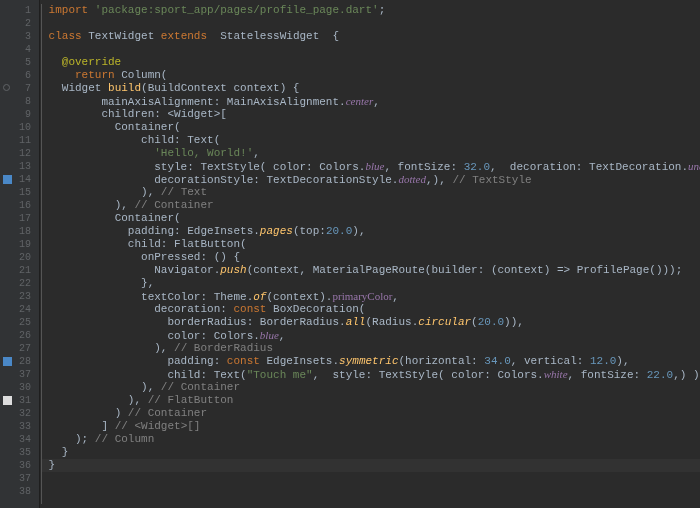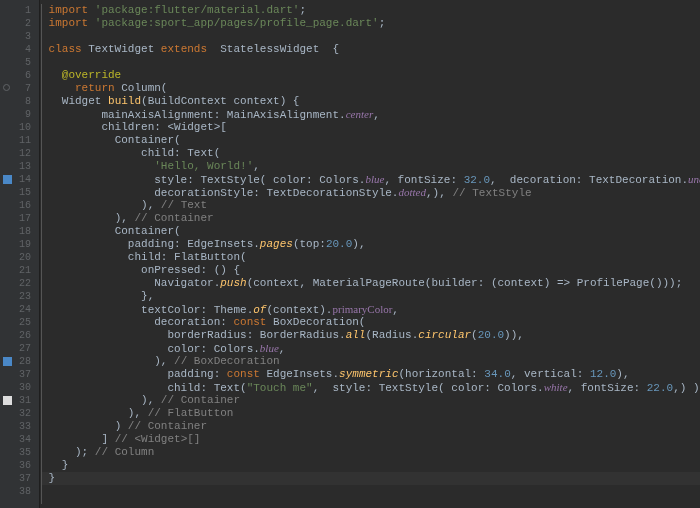--- a/index.html
+++ b/index.html
@@ -115,21 +115,20 @@
     <div class="line-num">34</div>
     <div class="line-num">35</div>
     <div class="line-num">36</div>
     <div class="line-num">37</div>
     <div class="line-num">38</div>
   </div>
 
 <div class="code-area">
   <div class="fold-line"></div>
 
-  <div class="code-line"> <span class="kw">import </span><span class="str">'package:flutter/material.dart'</span><span>;</span></div>
   <div class="code-line"> <span class="kw">import </span><span class="str">'package:sport_app/pages/profile_page.dart'</span><span>;</span></div>
   <div class="code-line"></div>
   <div class="code-line"> <span class="kw">class </span><span>TextWidget </span><span class="kw">extends  </span><span>StatelessWidget  </span><span>{</span></div>
   <div class="code-line"></div>
   <div class="code-line">   <span class="anno">@override</span></div>
   <div class="code-line">     <span class="kw">return </span><span>Column(</span></div>
   <div class="code-line">   <span>Widget </span><span class="fn">build</span><span>(BuildContext context) {</span></div>
   <div class="code-line">         <span>mainAxisAlignment: MainAxisAlignment.</span><span class="ident italic">center</span><span>,</span></div>
   <div class="code-line">         <span>children: &lt;Widget&gt;[</span></div>
   <div class="code-line">           <span>Container(</span></div>
@@ -142,21 +141,21 @@
   <div class="code-line">           <span>Container(</span></div>
   <div class="code-line">             <span>padding: EdgeInsets.</span><span class="fn italic">pages</span><span>(top:</span><span class="num">20.0</span><span>),</span></div>
   <div class="code-line">             <span>child: FlatButton(</span></div>
   <div class="code-line">               <span>onPressed: () {</span></div>
   <div class="code-line">                 <span>Navigator.</span><span class="fn italic">push</span><span>(context, MaterialPageRoute(builder: (context) =&gt; ProfilePage()));</span></div>
   <div class="code-line">               <span>},</span></div>
   <div class="code-line">               <span>textColor: Theme.</span><span class="fn italic">of</span><span>(context).</span><span class="ident">primaryColor</span><span>,</span></div>
   <div class="code-line">                 <span>decoration: </span><span class="kw">const </span><span>BoxDecoration(</span></div>
   <div class="code-line">                   <span>borderRadius: BorderRadius.</span><span class="fn italic">all</span><span>(Radius.</span><span class="fn italic">circular</span><span>(</span><span class="num">20.0</span><span>)),</span></div>
   <div class="code-line">                   <span>color: Colors.</span><span class="ident italic">blue</span><span>,</span></div>
-  <div class="code-line">                 <span>), </span><span class="comment">// BoxDecoration</span></div>
+  <div class="code-line">                 <span>), </span><span class="comment">// BorderRadius</span></div>
   <div class="code-line">                   <span>padding: </span><span class="kw">const </span><span>EdgeInsets.</span><span class="fn italic">symmetric</span><span>(horizontal: </span><span class="num">34.0</span><span>, vertical: </span><span class="num">12.0</span><span>),</span></div>
   <div class="code-line">                   <span>child: Text(</span><span class="str">"Touch me"</span><span>,  style: TextStyle( color: Colors.</span><span class="ident italic">white</span><span>, fontSize: </span><span class="num">22.0</span><span>,) ),</span></div>
   <div class="code-line">               <span>), </span><span class="comment">// Container</span></div>
   <div class="code-line">             <span>), </span><span class="comment">// FlatButton</span></div>
   <div class="code-line">           <span>) </span><span class="comment">// Container</span></div>
   <div class="code-line">         <span>] </span><span class="comment">// &lt;Widget&gt;[]</span></div>
   <div class="code-line">     <span>); </span><span class="comment">// Column</span></div>
   <div class="code-line">   <span>}</span></div>
   <div class="code-line" style="background:#323232;"> <span>}</span></div>
 </div>

